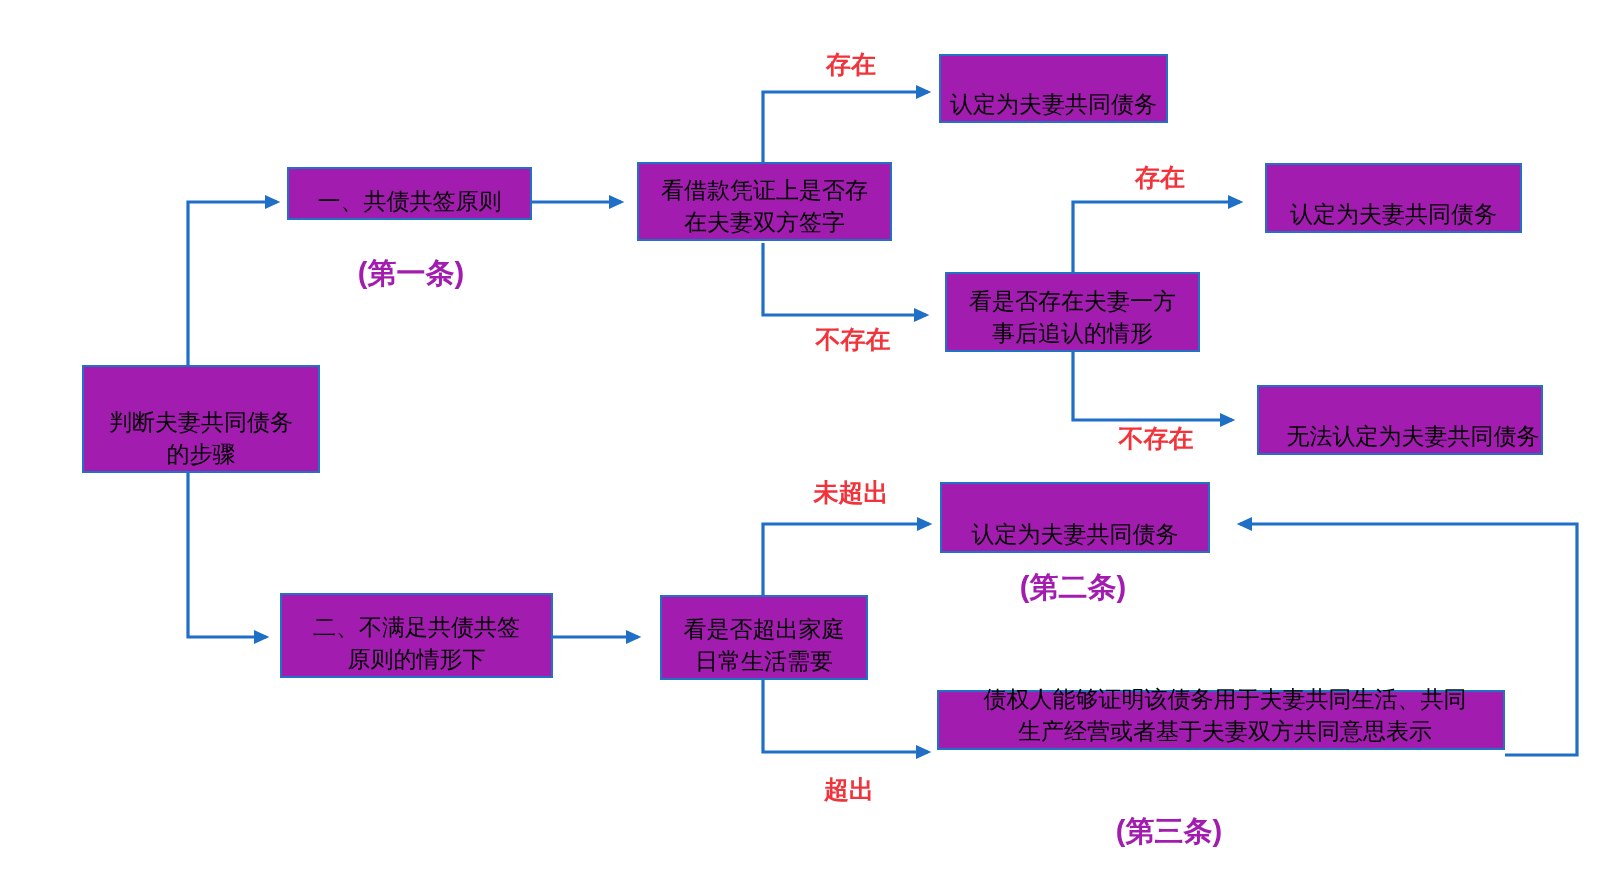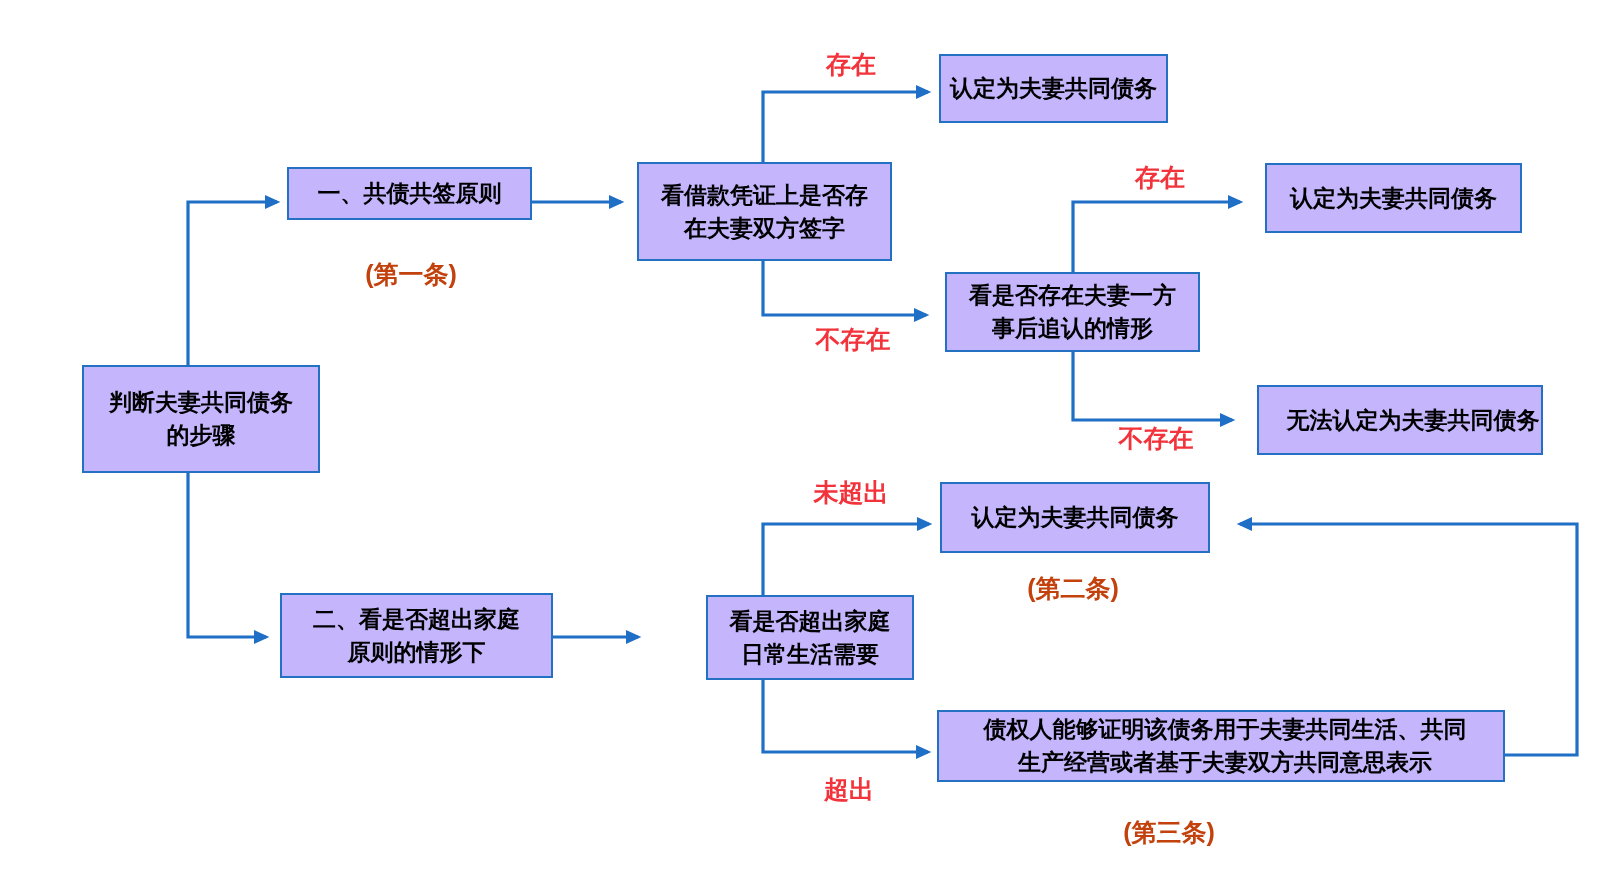--- a/index.html
+++ b/index.html
@@ -5,32 +5,32 @@
   html,body{margin:0;padding:0;background:#ffffff;}
   .canvas{
     position:relative;width:1608px;height:878px;overflow:hidden;
     background:#ffffff;
     font-family:"Liberation Sans","DejaVu Sans",sans-serif;
   }
   svg.connectors{position:absolute;left:0;top:0;width:1608px;height:878px;}
   path.edge{fill:none;stroke:#1e6fc5;stroke-width:3.2px;}
   .node{
     position:absolute;box-sizing:border-box;
-    border:2.5px solid #2470c2;background:#c4b5fd;
-    display:flex;flex-direction:column;align-items:center;justify-content:center;
-    text-align:center;color:#000000;font-size:23px;font-weight:700;line-height:1.42;
+    border:2.5px solid #2470c2;background:#a21caf;
+    display:flex;flex-direction:column;align-items:center;justify-content:flex-end;
+    text-align:center;color:#000000;font-size:23px;font-weight:400;line-height:1.42;
     white-space:nowrap;
   }
   .red-label{
     position:absolute;transform:translate(-50%,-50%);
     color:#f2333b;font-size:25px;font-weight:700;white-space:nowrap;
   }
   .article-label{
     position:absolute;transform:translate(-50%,-50%);
-    color:#c2410c;font-size:25px;font-weight:700;white-space:nowrap;
+    color:#a21caf;font-size:29px;font-weight:700;white-space:nowrap;
   }
 </style>
 </head>
 <body>
 
 <div class="canvas">
 
   <svg class="connectors" viewBox="0 0 1608 878" xmlns="http://www.w3.org/2000/svg">
     <defs>
       <marker id="arrowhead" viewBox="0 0 10 10" refX="7.5" refY="5" markerWidth="5.2" markerHeight="5.2" orient="auto-start-reverse">
@@ -52,21 +52,21 @@
 
   <div class="node" style="left:82px;top:365px;width:238px;height:108px;">
     <span>判断夫妻共同债务</span>
     <span>的步骤</span>
   </div>
 
   <div class="node" style="left:287px;top:167px;width:245px;height:53px;">
     <span>一、共债共签原则</span>
   </div>
 
-  <div class="node" style="left:637px;top:162px;width:255px;height:99px;">
+  <div class="node" style="left:637px;top:162px;width:255px;height:79px;">
     <span>看借款凭证上是否存</span>
     <span>在夫妻双方签字</span>
   </div>
 
   <div class="node" style="left:939px;top:54px;width:229px;height:69px;">
     <span>认定为夫妻共同债务</span>
   </div>
 
   <div class="node" style="left:945px;top:272px;width:255px;height:80px;">
     <span>看是否存在夫妻一方</span>
@@ -75,34 +75,34 @@
 
   <div class="node" style="left:1265px;top:163px;width:257px;height:70px;">
     <span>认定为夫妻共同债务</span>
   </div>
 
   <div class="node" style="left:1257px;top:385px;width:286px;height:70px;padding-left:26px;">
     <span>无法认定为夫妻共同债务</span>
   </div>
 
   <div class="node" style="left:280px;top:593px;width:273px;height:85px;">
-    <span>二、看是否超出家庭</span>
+    <span>二、不满足共债共签</span>
     <span>原则的情形下</span>
   </div>
 
-  <div class="node" style="left:660px;top:595px;width:208px;height:85px;margin-left:46px;">
+  <div class="node" style="left:660px;top:595px;width:208px;height:85px;">
     <span>看是否超出家庭</span>
     <span>日常生活需要</span>
   </div>
 
   <div class="node" style="left:940px;top:482px;width:270px;height:71px;">
     <span>认定为夫妻共同债务</span>
   </div>
 
-  <div class="node" style="left:937px;top:710px;width:568px;height:72px;padding-left:8px;">
+  <div class="node" style="left:937px;top:690px;width:568px;height:60px;padding-left:8px;">
     <span>债权人能够证明该债务用于夫妻共同生活、共同</span>
     <span>生产经营或者基于夫妻双方共同意思表示</span>
   </div>
 
   <div class="red-label" style="left:851px;top:64px;">存在</div>
   <div class="red-label" style="left:853px;top:339px;">不存在</div>
   <div class="red-label" style="left:1160px;top:177px;">存在</div>
   <div class="red-label" style="left:1156px;top:438px;">不存在</div>
   <div class="red-label" style="left:851px;top:492px;">未超出</div>
   <div class="red-label" style="left:849px;top:789px;">超出</div>

